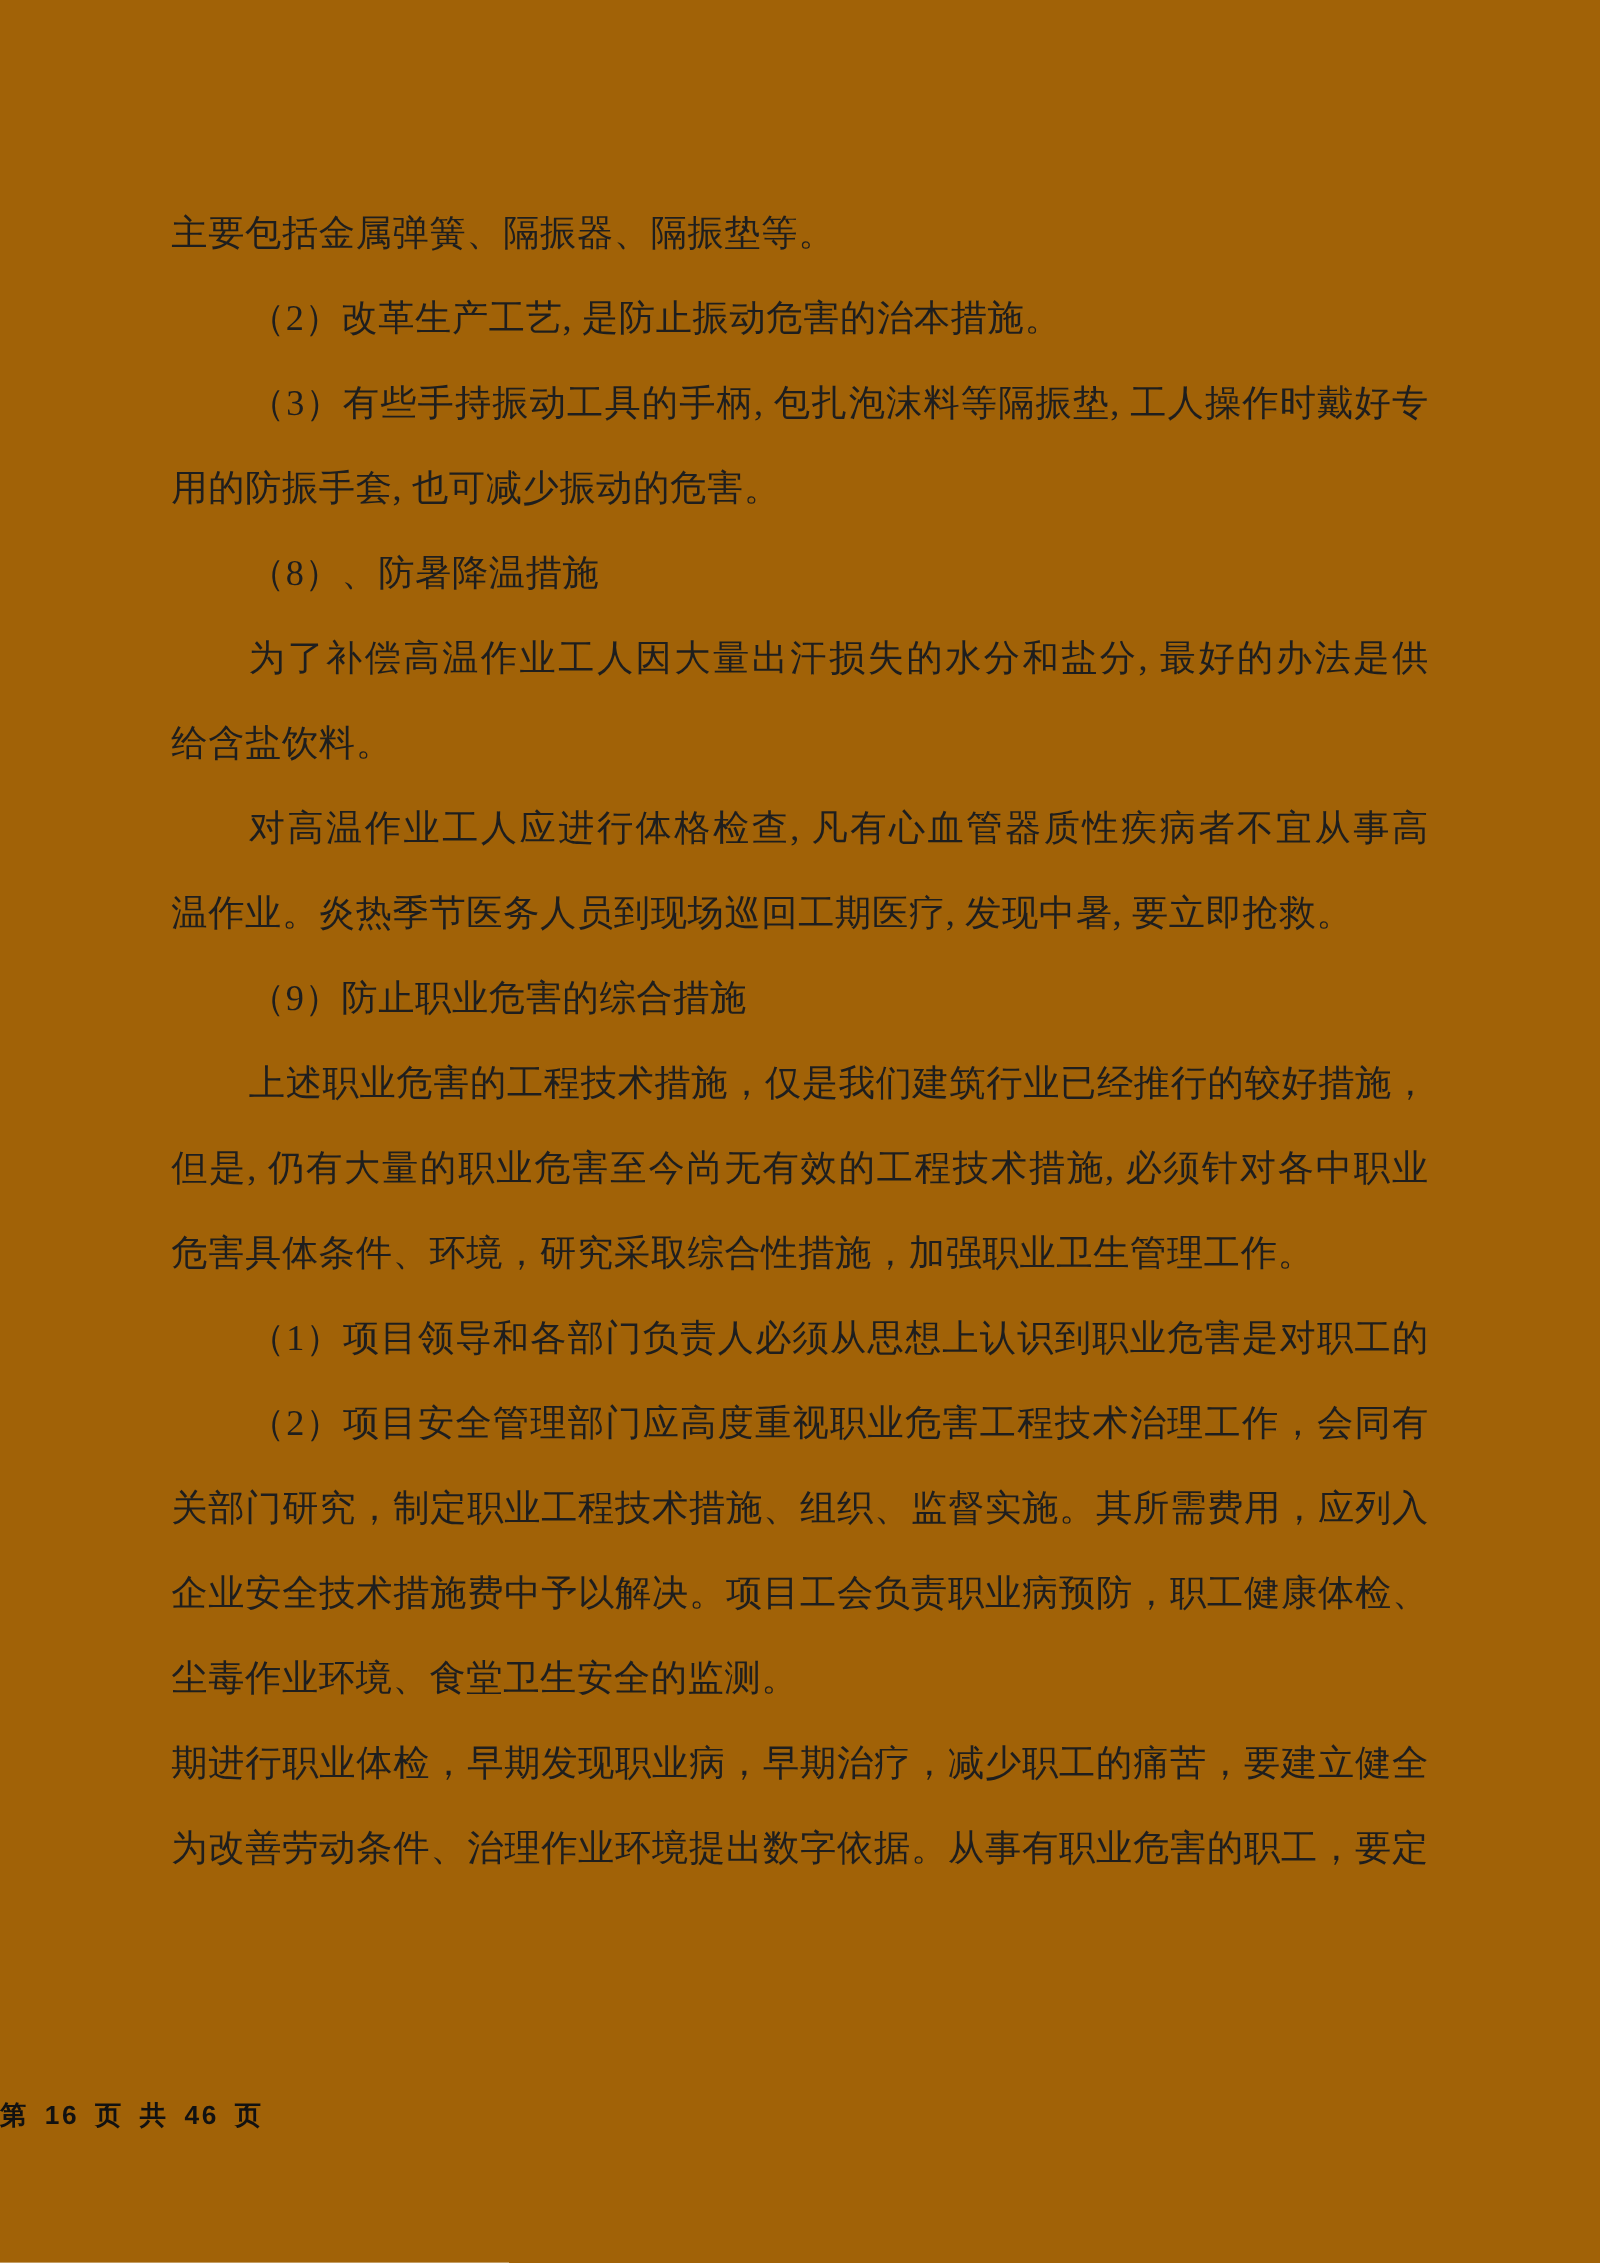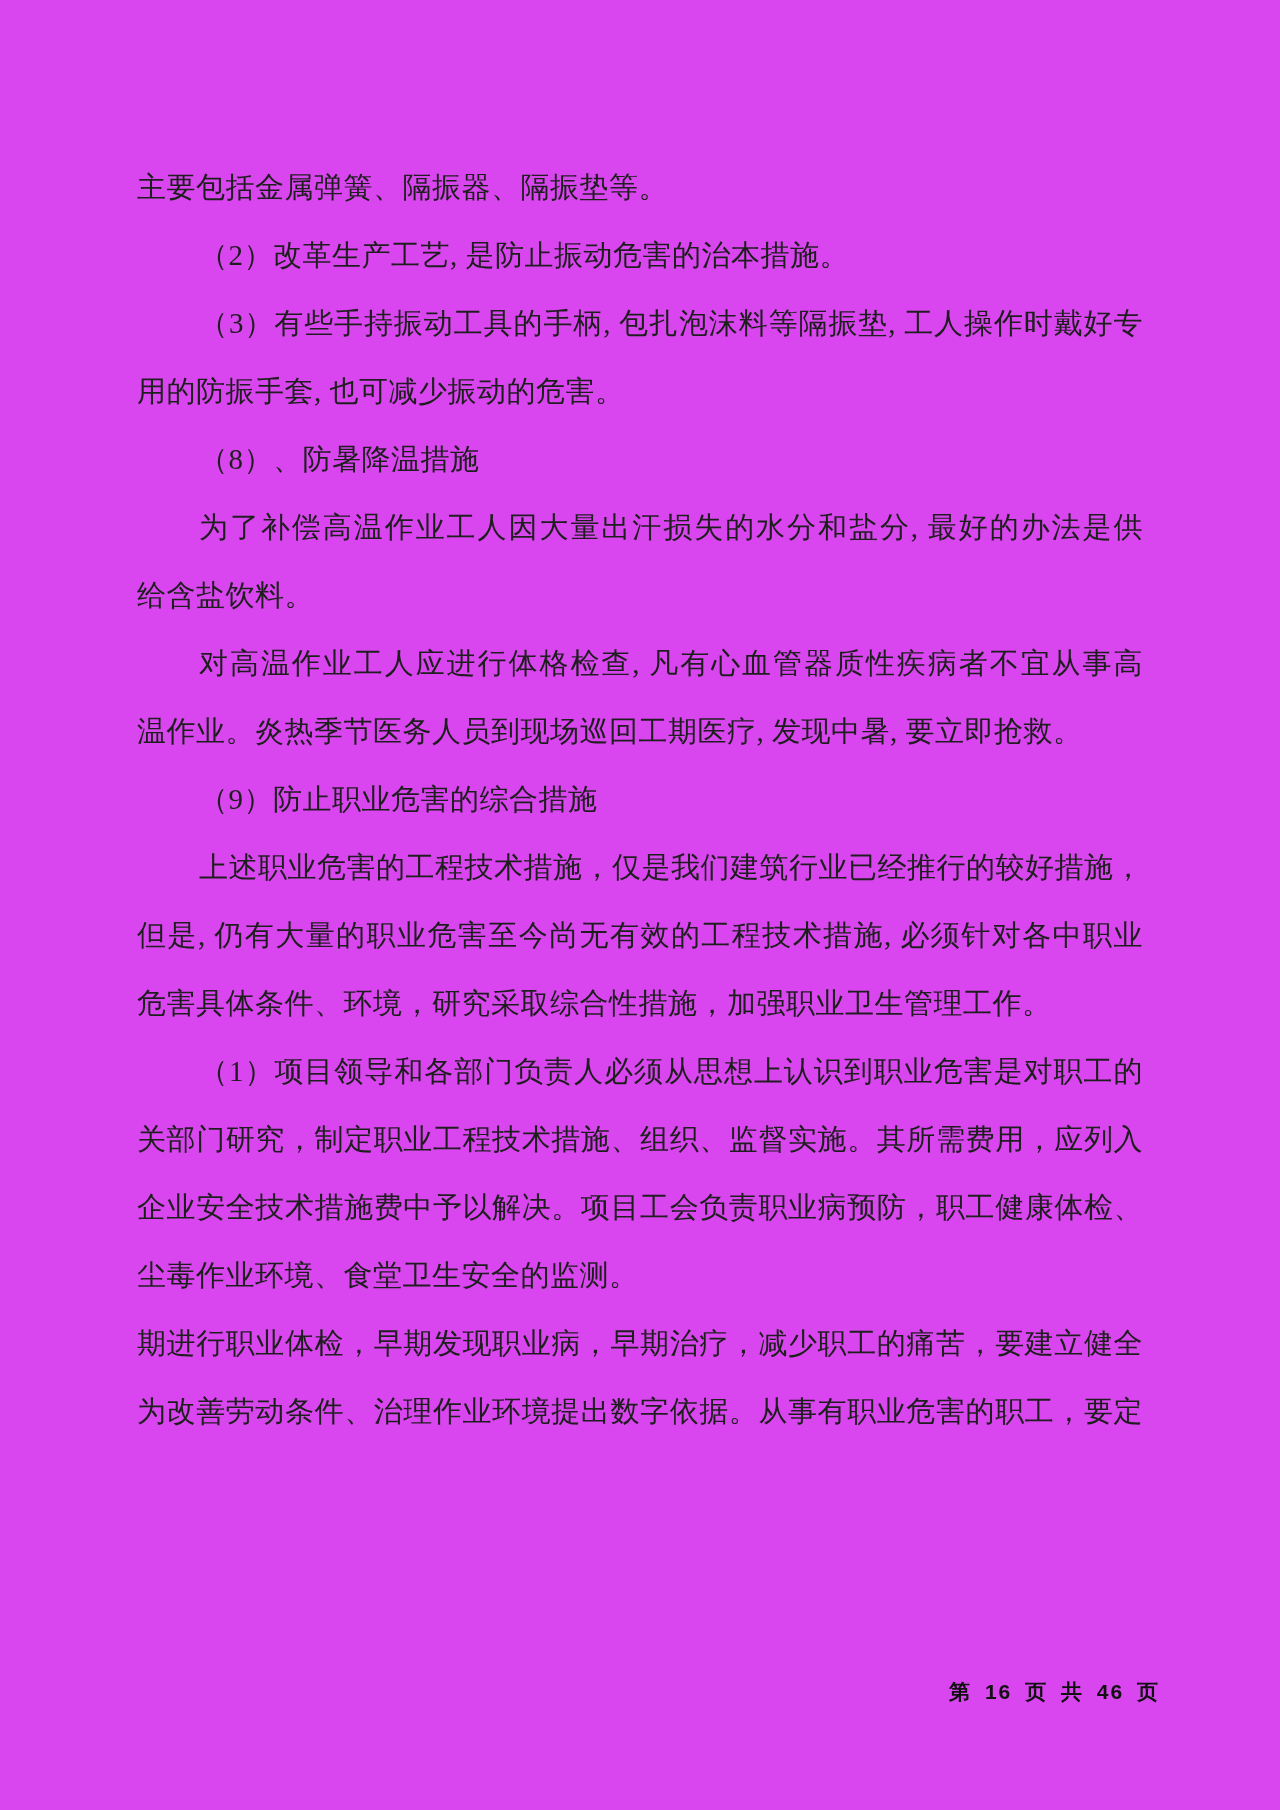--- a/index.html
+++ b/index.html
@@ -13,21 +13,21 @@
     position: relative;
     font-family: "Liberation Serif", "DejaVu Serif", serif;
     color: #1e1e1e;
     overflow: hidden;
   }
   .page {
     position: absolute;
     left: 0; top: 0;
     width: 1280px;
     height: 1810px;
-    background: #d946ef;
+    background: #a16207;
   }
   .body-text {
     position: absolute;
     left: 137px;
     top: 153px;
     width: 1006px;
   }
   .line {
     height: 68px;
     line-height: 68px;
@@ -42,21 +42,21 @@
   .line.fill {
     white-space: normal;
     text-align: justify;
     text-align-last: justify;
   }
   .footer {
     position: absolute;
     top: 1678px;
     left: 0;
     width: 1160px;
-    text-align: right;
+    text-align: left;
     font-family: "Liberation Sans", "DejaVu Sans", sans-serif;
     font-size: 21px;
     font-weight: bold;
     letter-spacing: 2px;
     word-spacing: 5px;
     color: #111111;
   }
 </style>
 </head>
 <body>
@@ -71,20 +71,21 @@
       <div class="line indent">（8）、防暑降温措施</div>
       <div class="line indent fill">为了补偿高温作业工人因大量出汗损失的水分和盐分, 最好的办法是供</div>
       <div class="line">给含盐饮料。</div>
       <div class="line indent fill">对高温作业工人应进行体格检查, 凡有心血管器质性疾病者不宜从事高</div>
       <div class="line">温作业。炎热季节医务人员到现场巡回工期医疗, 发现中暑, 要立即抢救。</div>
       <div class="line indent">（9）防止职业危害的综合措施</div>
       <div class="line indent fill">上述职业危害的工程技术措施，仅是我们建筑行业已经推行的较好措施，</div>
       <div class="line fill">但是, 仍有大量的职业危害至今尚无有效的工程技术措施, 必须针对各中职业</div>
       <div class="line">危害具体条件、环境，研究采取综合性措施，加强职业卫生管理工作。</div>
       <div class="line indent fill">（1）项目领导和各部门负责人必须从思想上认识到职业危害是对职工的</div>
+      <div class="line indent fill">（2）项目安全管理部门应高度重视职业危害工程技术治理工作，会同有</div>
       <div class="line fill">关部门研究，制定职业工程技术措施、组织、监督实施。其所需费用，应列入</div>
       <div class="line fill">企业安全技术措施费中予以解决。项目工会负责职业病预防，职工健康体检、</div>
       <div class="line">尘毒作业环境、食堂卫生安全的监测。</div>
       <div class="line fill">期进行职业体检，早期发现职业病，早期治疗，减少职工的痛苦，要建立健全</div>
       <div class="line fill">为改善劳动条件、治理作业环境提出数字依据。从事有职业危害的职工，要定</div>
     </div>
   <div class="footer">
     <span>第 16 页 共 46 页</span>
   </div>
 </div>

